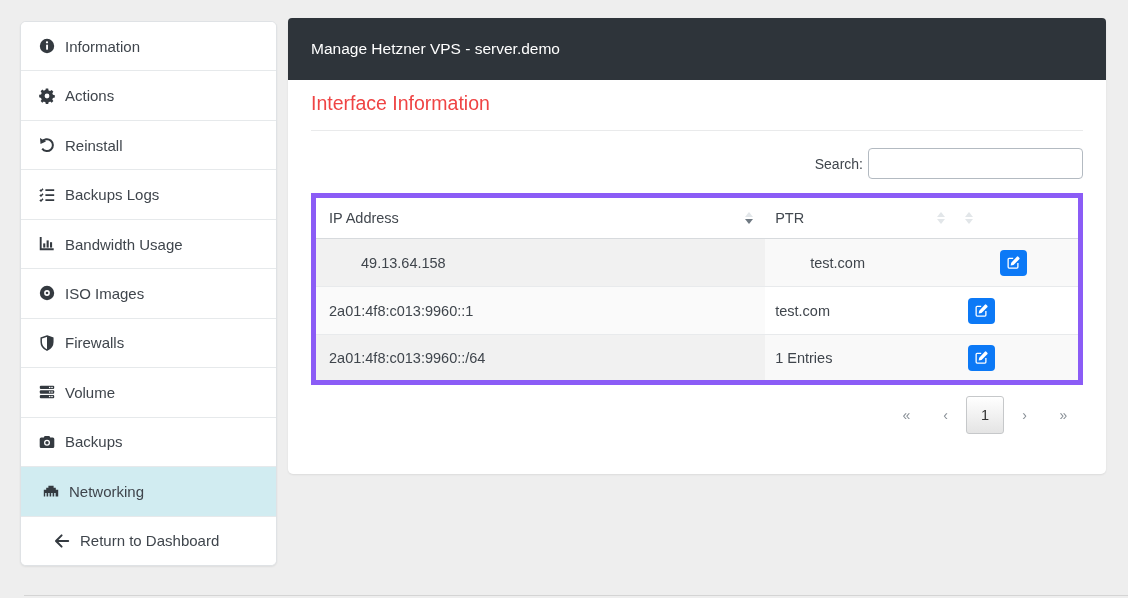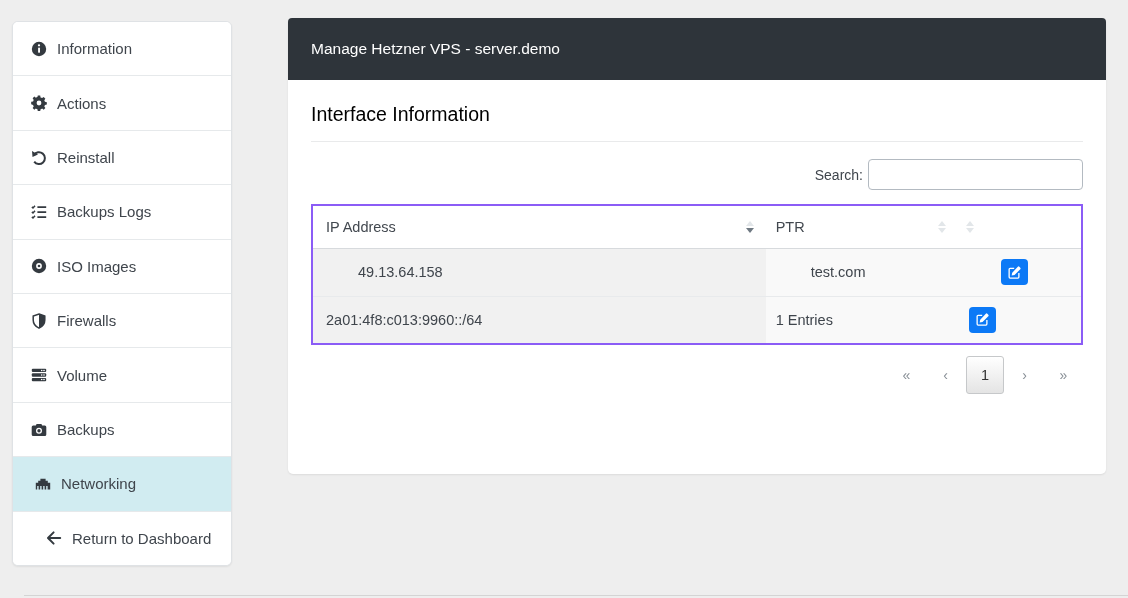--- a/index.html
+++ b/index.html
@@ -1,45 +1,45 @@
 <!DOCTYPE html>
 <html><head>
 <meta charset="utf-8">
 <style>
   * { margin:0; padding:0; box-sizing:border-box; }
   html,body { width:1128px; height:598px; }
   body { font-family:"Liberation Sans", sans-serif; background:#eeeeee; position:relative; overflow:hidden; color:#3f454c; }
 
   
-  .sidebar { position:absolute; left:12px; top:21px; width:220px; height:545px;
+  .sidebar { position:absolute; left:20px; top:21px; width:257px; height:545px;
     background:#fff; border:1px solid #dfe2e5; border-radius:6px;
     box-shadow:0 1px 2px rgba(0,0,0,.07); display:flex; flex-direction:column; overflow:hidden; }
   .side-item { flex:1; display:flex; align-items:center; gap:10px; padding-left:17px;
     font-size:15px; color:#3f454c; border-bottom:1px solid #e6e9eb; cursor:pointer; background:#fff; }
   .side-item:last-child { border-bottom:none;padding-left:32px; }
   .side-item.active { background:#d1ecf1;padding-left:21px; }
   .side-item .ic { width:17px; height:17px; flex:0 0 17px; color:#343a40; display:flex; align-items:center; justify-content:center; }
   .side-item .ic svg { width:16px; height:16px; display:block; }
 
   
   .card { position:absolute; left:288px; top:18px; width:818px; height:456px;
     background:#fff; border-radius:5px; box-shadow:0 1px 2px rgba(0,0,0,.08); }
   .card-header { height:62px; background:#2e343a; border-radius:4px 4px 0 0;
     display:flex; align-items:center; padding-left:23px; color:#fff; font-size:15.5px; }
   .card-body { padding:12px 23px 0 23px; }
-  .section-title { font-size:19.5px; font-weight:500; color:#000000; margin-top:11px; }
+  .section-title { font-size:19.5px; font-weight:500; color:#ef4444; }
   .rule { border:none; border-top:1px solid #e9eaeb; margin-top:15px; }
 
   .search-row { margin-top:17px; display:flex; justify-content:flex-end; align-items:center; gap:5px; }
   .search-row label { font-size:14px; color:#3f454c;margin-left:8px; }
   .search-row input { width:215px; height:31px; border:1px solid #b3bac1; border-radius:4px;
     padding:0 8px; font-size:14px; font-family:"Liberation Sans",sans-serif; outline:none; background:#fff; }
 
   
-  table.tbl { width:100%; margin-top:14px; border-collapse:collapse; border:2px solid #8b5cf6; }
+  table.tbl { width:100%; margin-top:14px; border-collapse:collapse; border:5px solid #8b5cf6; }
   .tbl th { position:relative; height:43px; text-align:left; font-weight:400; font-size:14.5px; color:#42484f;
     padding-left:13px; border-bottom:1px solid #d7dadd; background:#fff; cursor:pointer; }
   .tbl th.col-ptr { padding-left:10px; }
   .tbl td { height:48px; font-size:14.5px; color:#3f454c; padding-left:13px; border-top:1px solid #e8eaec; }
   .tbl tr:first-child td { border-top:none;padding-left:45px; }
   .tbl td.col-ptr { padding-left:10px; }
   .col-ip { width:461px; }
   .col-ptr { width:193px; }
   .col-act { width:127px; }
   tr.odd td { background:#f9f9f9; }
@@ -103,20 +103,33 @@
       <svg viewBox="0 0 16 16" fill="none" stroke="currentColor">
           <path stroke-width="1.5" d="M.9 2.9l1.1 1.1L4 1.8M.9 7.9L2 9l2-2.2M.9 12.9 2 14l2-2.2"></path>
           <path stroke-width="1.9" d="M6.4 3.1h8.8M6.4 8.1h8.8M6.4 13.1h8.8"></path>
         </svg>
     </span>
     <span>Backups Logs</span>
   </div>
   <div class="side-item">
     <span class="ic">
       <svg viewBox="0 0 16 16">
+          <path fill="none" stroke="currentColor" stroke-width="1.9" d="M1.7 1v12.3h13"></path>
+          <g fill="currentColor">
+            <rect x="4.2" y="7.4" width="2.1" height="4.2"></rect>
+            <rect x="7.6" y="4.4" width="2.1" height="7.2"></rect>
+            <rect x="11" y="6.2" width="2.1" height="5.4"></rect>
+          </g>
+        </svg>
+    </span>
+    <span>Bandwidth Usage</span>
+  </div>
+  <div class="side-item">
+    <span class="ic">
+      <svg viewBox="0 0 16 16">
           <circle cx="8" cy="8" r="7.2" fill="currentColor"></circle>
           <circle cx="8" cy="8" r="2.9" fill="#fff"></circle>
           <circle cx="8" cy="8" r="1.3" fill="currentColor"></circle>
         </svg>
     </span>
     <span>ISO Images</span>
   </div>
   <div class="side-item">
     <span class="ic">
       <svg viewBox="0 0 16 16">
@@ -220,20 +233,34 @@
             <button class="edit-btn">
               <span>
                 <svg viewBox="0 0 16 16">
                     <path fill="#fff" d="M12.1.9a1.3 1.3 0 0 1 1.85 0l1.15 1.15a1.3 1.3 0 0 1 0 1.85L8 11l-3.5.7.7-3.5L12.1.9z"></path>
                     <path fill="none" stroke="#fff" stroke-width="1.6" d="M13.4 8.6v5a1.2 1.2 0 0 1-1.2 1.2H2.6a1.2 1.2 0 0 1-1.2-1.2V4a1.2 1.2 0 0 1 1.2-1.2h5"></path>
                   </svg>
               </span>
             </button>
           </td>
         </tr>
+        <tr class="even">
+          <td class="col-ip sorted">2a01:4f8:c013:9960::1</td>
+          <td class="col-ptr">test.com</td>
+          <td class="col-act">
+            <button class="edit-btn">
+              <span>
+                <svg viewBox="0 0 16 16">
+                    <path fill="#fff" d="M12.1.9a1.3 1.3 0 0 1 1.85 0l1.15 1.15a1.3 1.3 0 0 1 0 1.85L8 11l-3.5.7.7-3.5L12.1.9z"></path>
+                    <path fill="none" stroke="#fff" stroke-width="1.6" d="M13.4 8.6v5a1.2 1.2 0 0 1-1.2 1.2H2.6a1.2 1.2 0 0 1-1.2-1.2V4a1.2 1.2 0 0 1 1.2-1.2h5"></path>
+                  </svg>
+              </span>
+            </button>
+          </td>
+        </tr>
         <tr class="odd">
           <td class="col-ip sorted">2a01:4f8:c013:9960::/64</td>
           <td class="col-ptr">1 Entries</td>
           <td class="col-act">
             <button class="edit-btn">
               <span>
                 <svg viewBox="0 0 16 16">
                     <path fill="#fff" d="M12.1.9a1.3 1.3 0 0 1 1.85 0l1.15 1.15a1.3 1.3 0 0 1 0 1.85L8 11l-3.5.7.7-3.5L12.1.9z"></path>
                     <path fill="none" stroke="#fff" stroke-width="1.6" d="M13.4 8.6v5a1.2 1.2 0 0 1-1.2 1.2H2.6a1.2 1.2 0 0 1-1.2-1.2V4a1.2 1.2 0 0 1 1.2-1.2h5"></path>
                   </svg>

